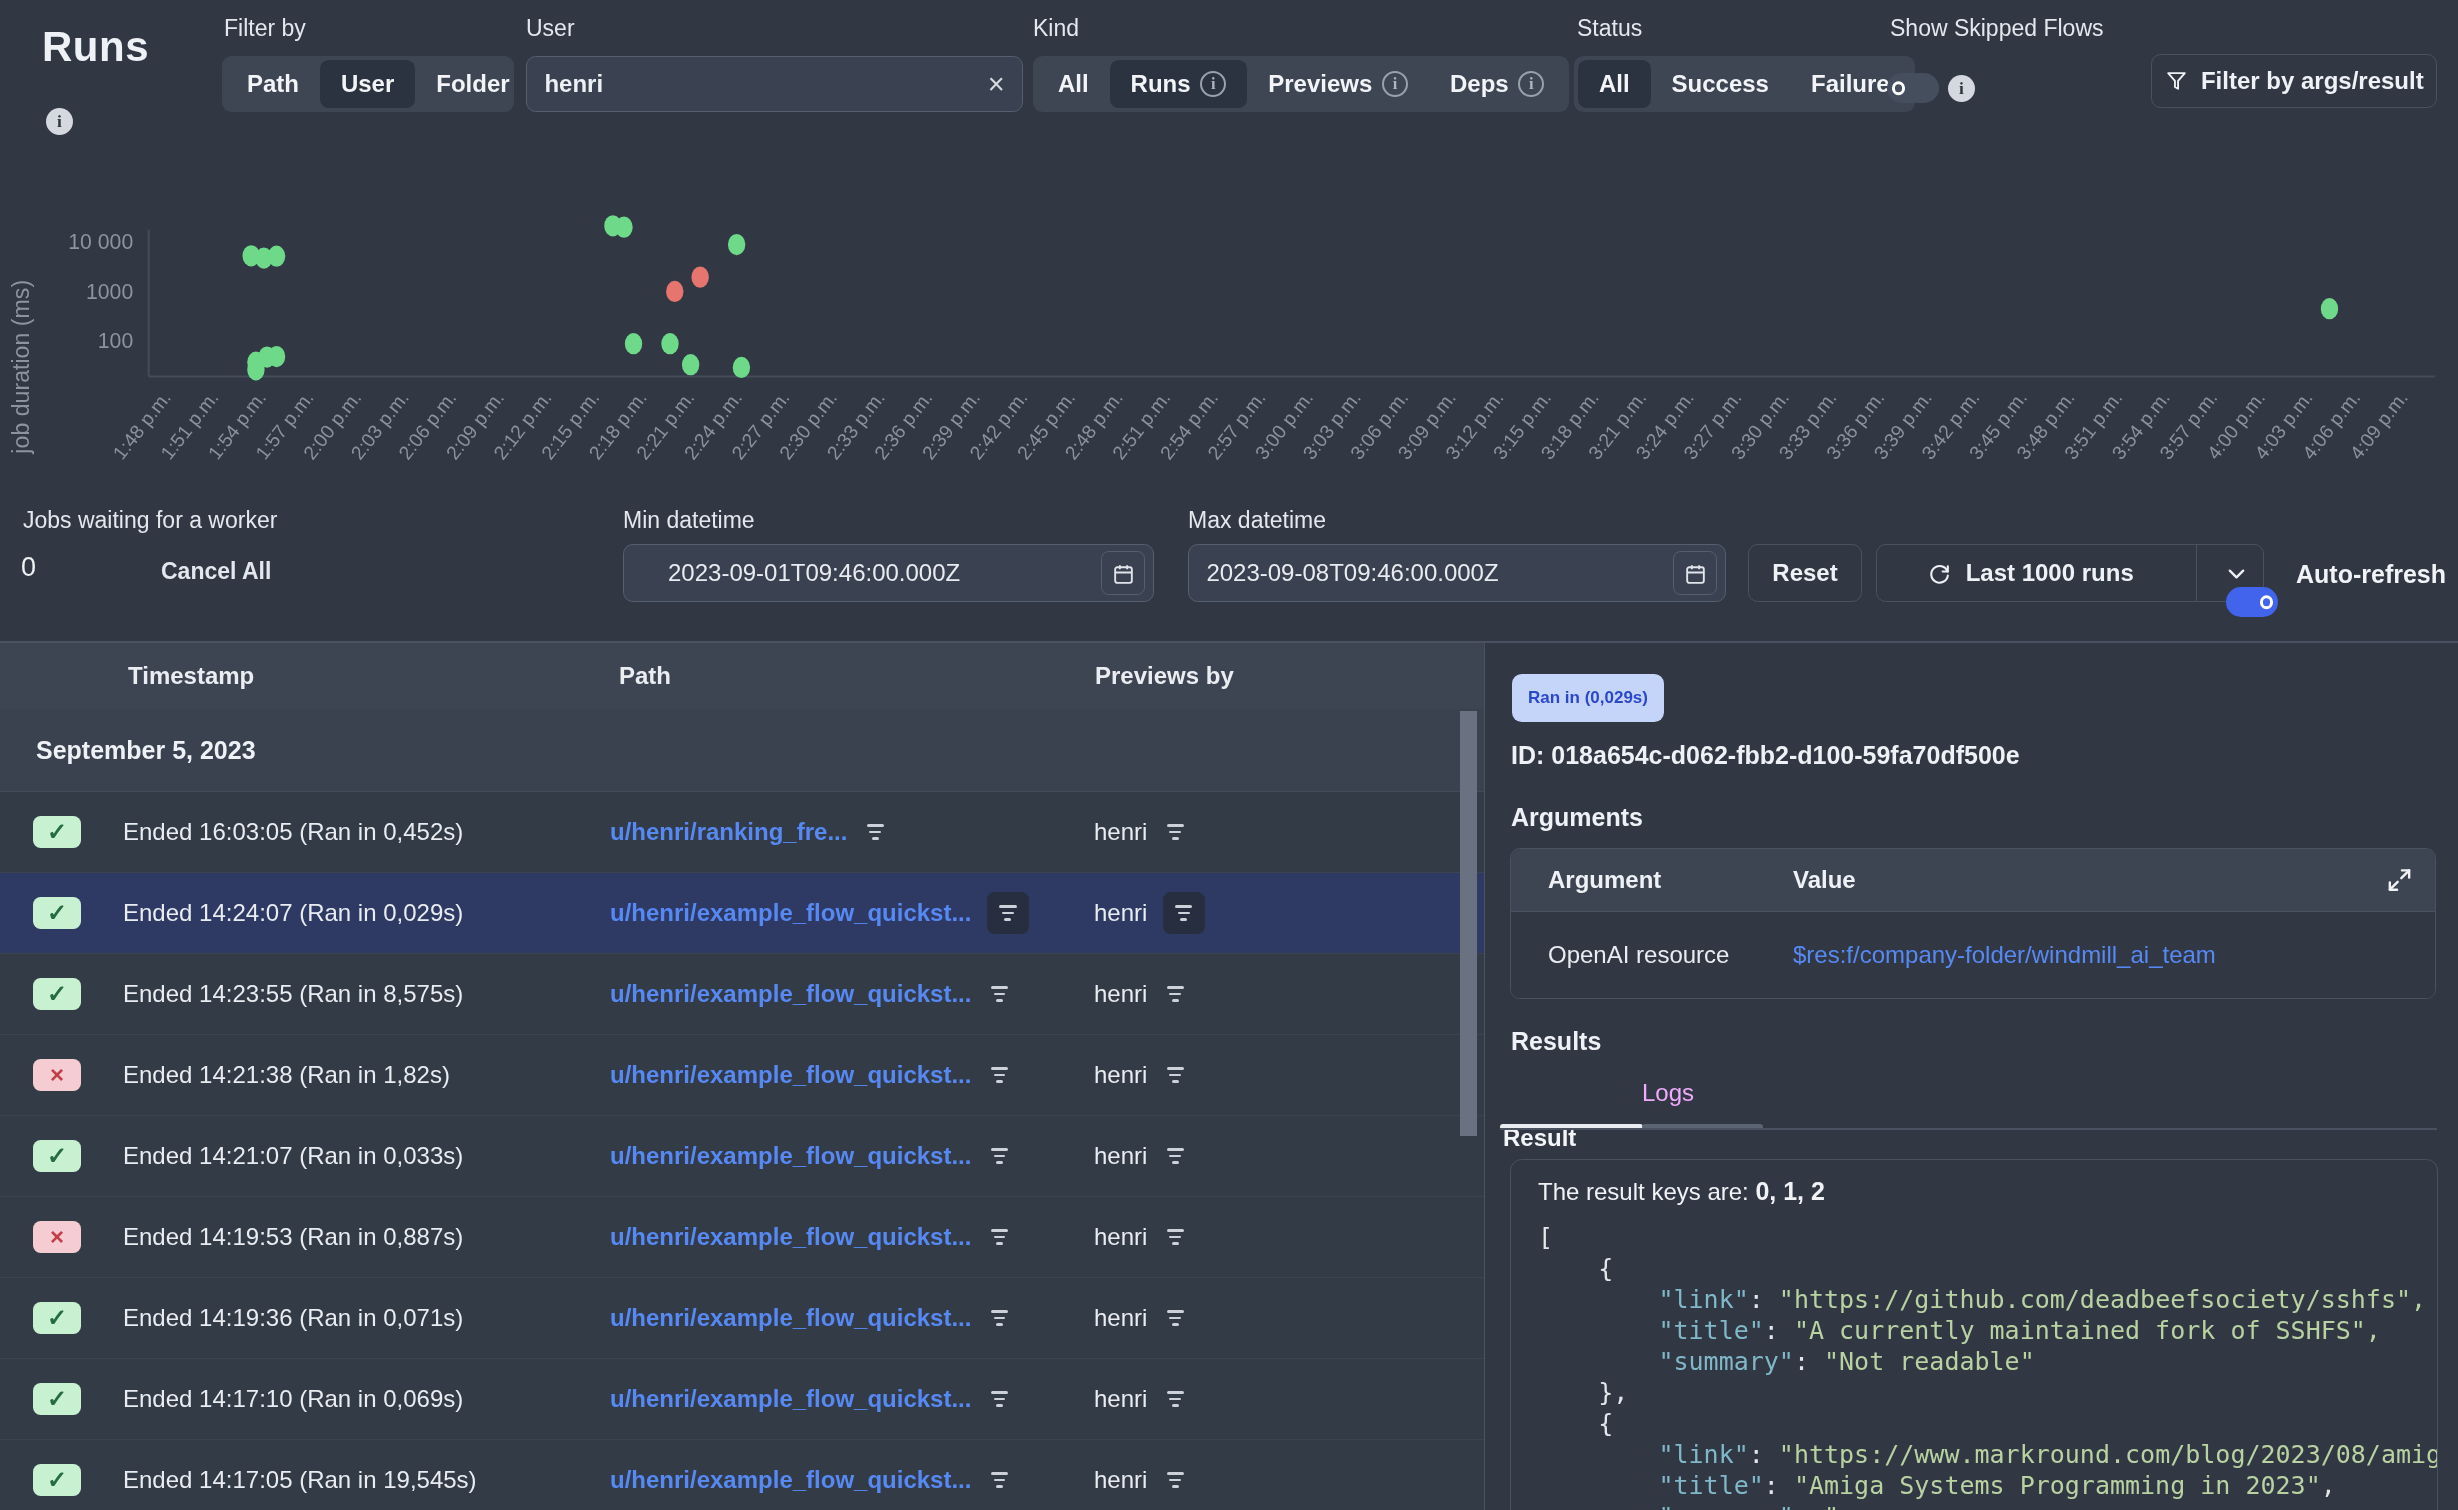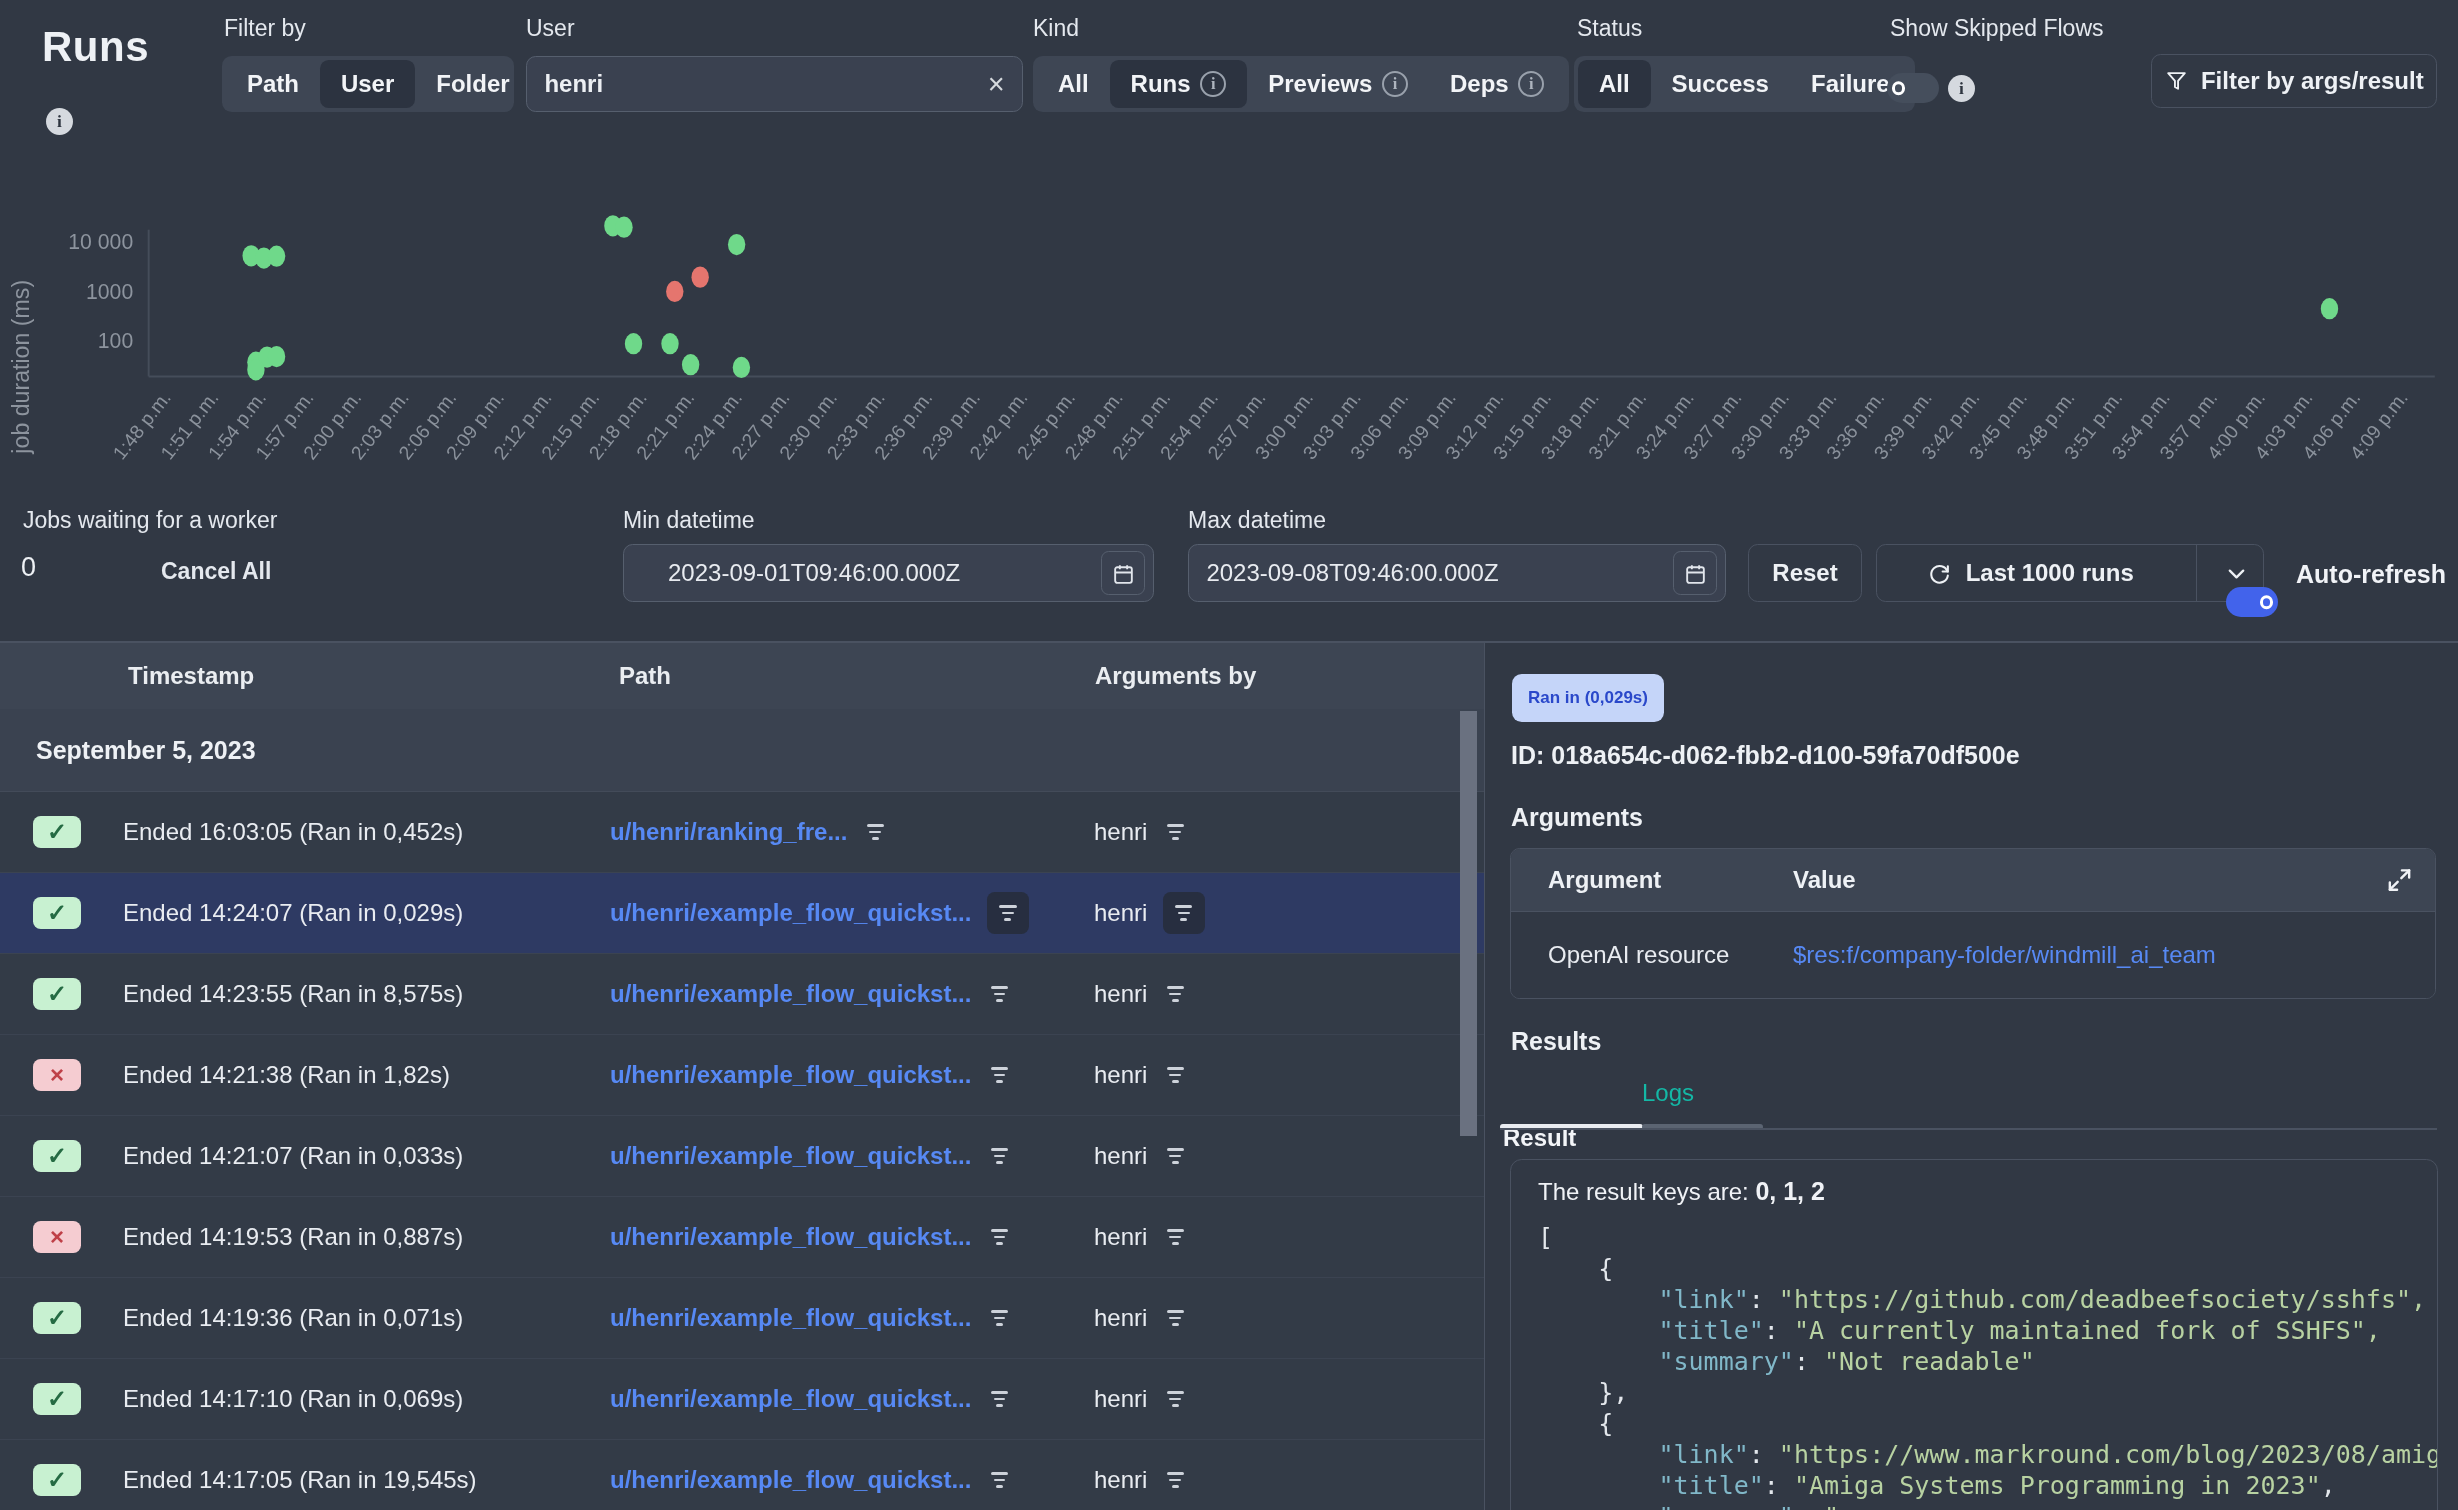--- a/index.html
+++ b/index.html
@@ -73,21 +73,21 @@
   .id-line{position:absolute;left:26px;top:98px;font-size:25px;font-weight:bold;}
   .sec-h{position:absolute;left:26px;font-size:25px;font-weight:bold;}
   .args-tbl{position:absolute;left:25px;top:205px;width:926px;border:1.9px solid var(--border);border-radius:9.7px;overflow:hidden;}
   .args-head{position:relative;height:62px;background:var(--bg-strip);font-size:24px;font-weight:bold;}
   .args-head span{position:absolute;top:50%;transform:translateY(-50%);}
   .args-row{position:relative;height:87px;background:var(--bg);font-size:24px;}
   .args-row span{position:absolute;top:50%;transform:translateY(-50%);}
   .expand{position:absolute;right:21px;top:50%;transform:translateY(-50%);cursor:pointer;}
   .tab{position:absolute;top:436px;font-size:24px;cursor:pointer;}
   .tab.on{color:#f3f5f8;font-weight:bold;}
-  .tab.off{color:#14b8a6;}
+  .tab.off{color:#f0abfc;}
   .u-bar{position:absolute;top:481px;height:5.8px;border-radius:2.9px;}
   .u-line{position:absolute;top:485px;height:1.9px;background:var(--border);}
   .result-box{position:absolute;left:25px;top:516px;width:928px;height:386px;border:1.9px solid var(--border);border-radius:11.6px;
     padding:17.4px 27px;overflow:hidden;}
   .rk{font-size:24px;color:#f0f2f6;}
   .rk b{font-size:25px;}
   pre.json{margin-top:15.4px;font-family:"DejaVu Sans Mono",monospace;font-size:25px;line-height:31px;white-space:pre;}
   pre.json .p{color:#e3e7ec;} pre.json .k{color:#81b8c9;} pre.json .s{color:#b8d2a2;}
 </style>
 </head>
@@ -286,21 +286,21 @@
     <span class="knob" style="right:4.8px;width:13.5px;height:13.5px;"></span>
   </div>
   <div class="abs" style="left:2296px;top:560px;font-size:25px;font-weight:bold;color:#f1f3f7;">Auto-refresh</div>
 
   <div class="abs bottom-line"></div>
 
   <div class="abs runs-table">
     <div class="t-head">
       <span style="left:128px;">Timestamp</span>
       <span style="left:619px;">Path</span>
-      <span style="left:1095px;">Arguments by</span>
+      <span style="left:1095px;">Previews by</span>
     </div>
     <div class="t-group">September 5, 2023</div>
     <div id="table-body">
         <div class="row">
           <span class="st-badge ok">✓</span>
           <span class="c-ts">Ended 16:03:05 (Ran in 0,452s)</span>
           <span class="c-path">
             <span class="plink">u/henri/ranking_fre...</span>
             <span class="f-ic">
               <i></i>

